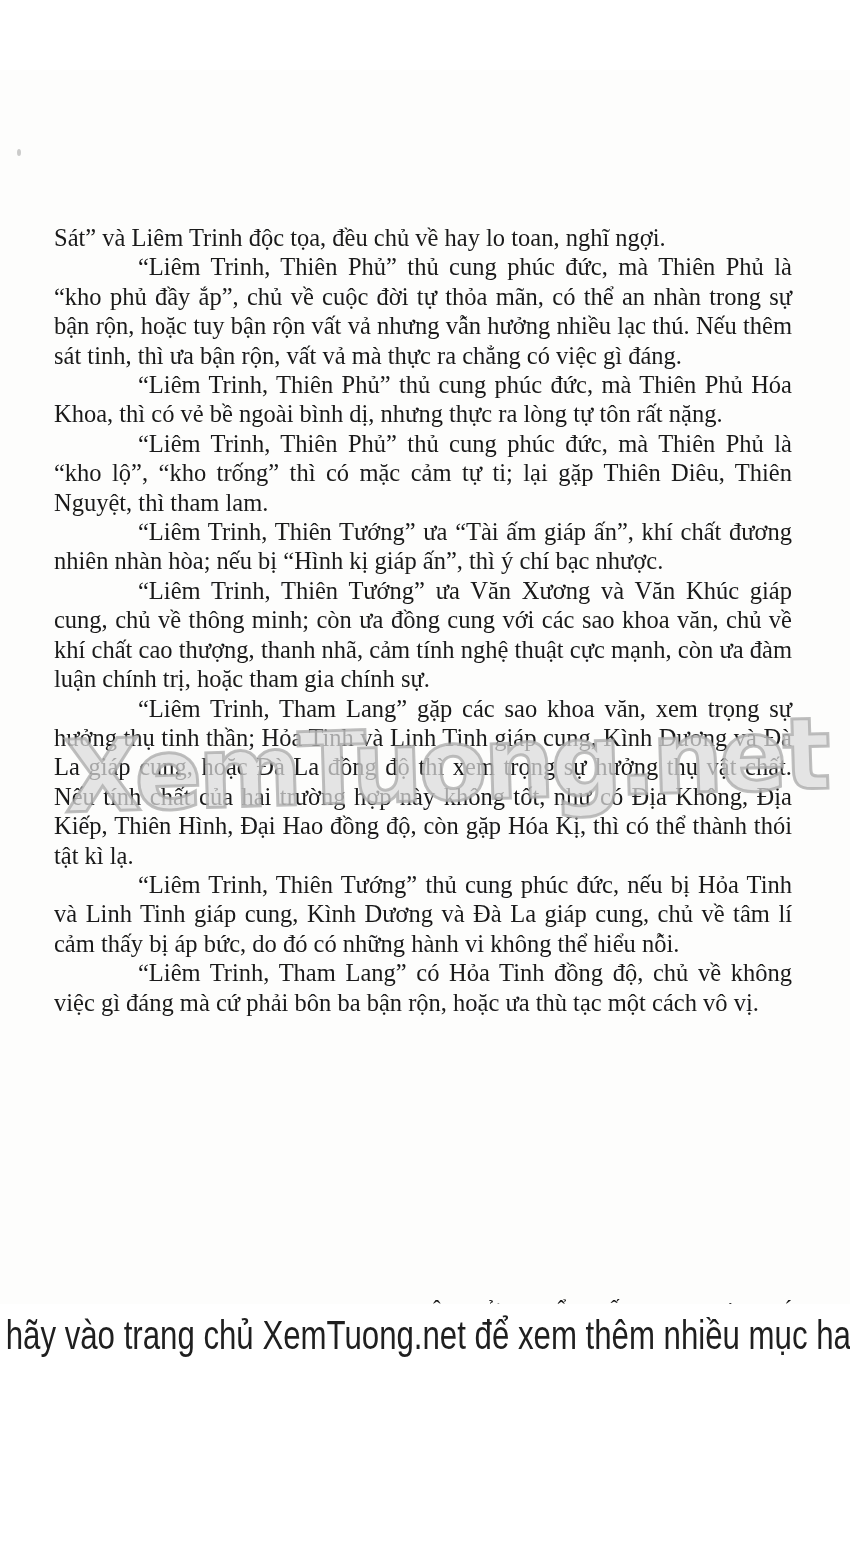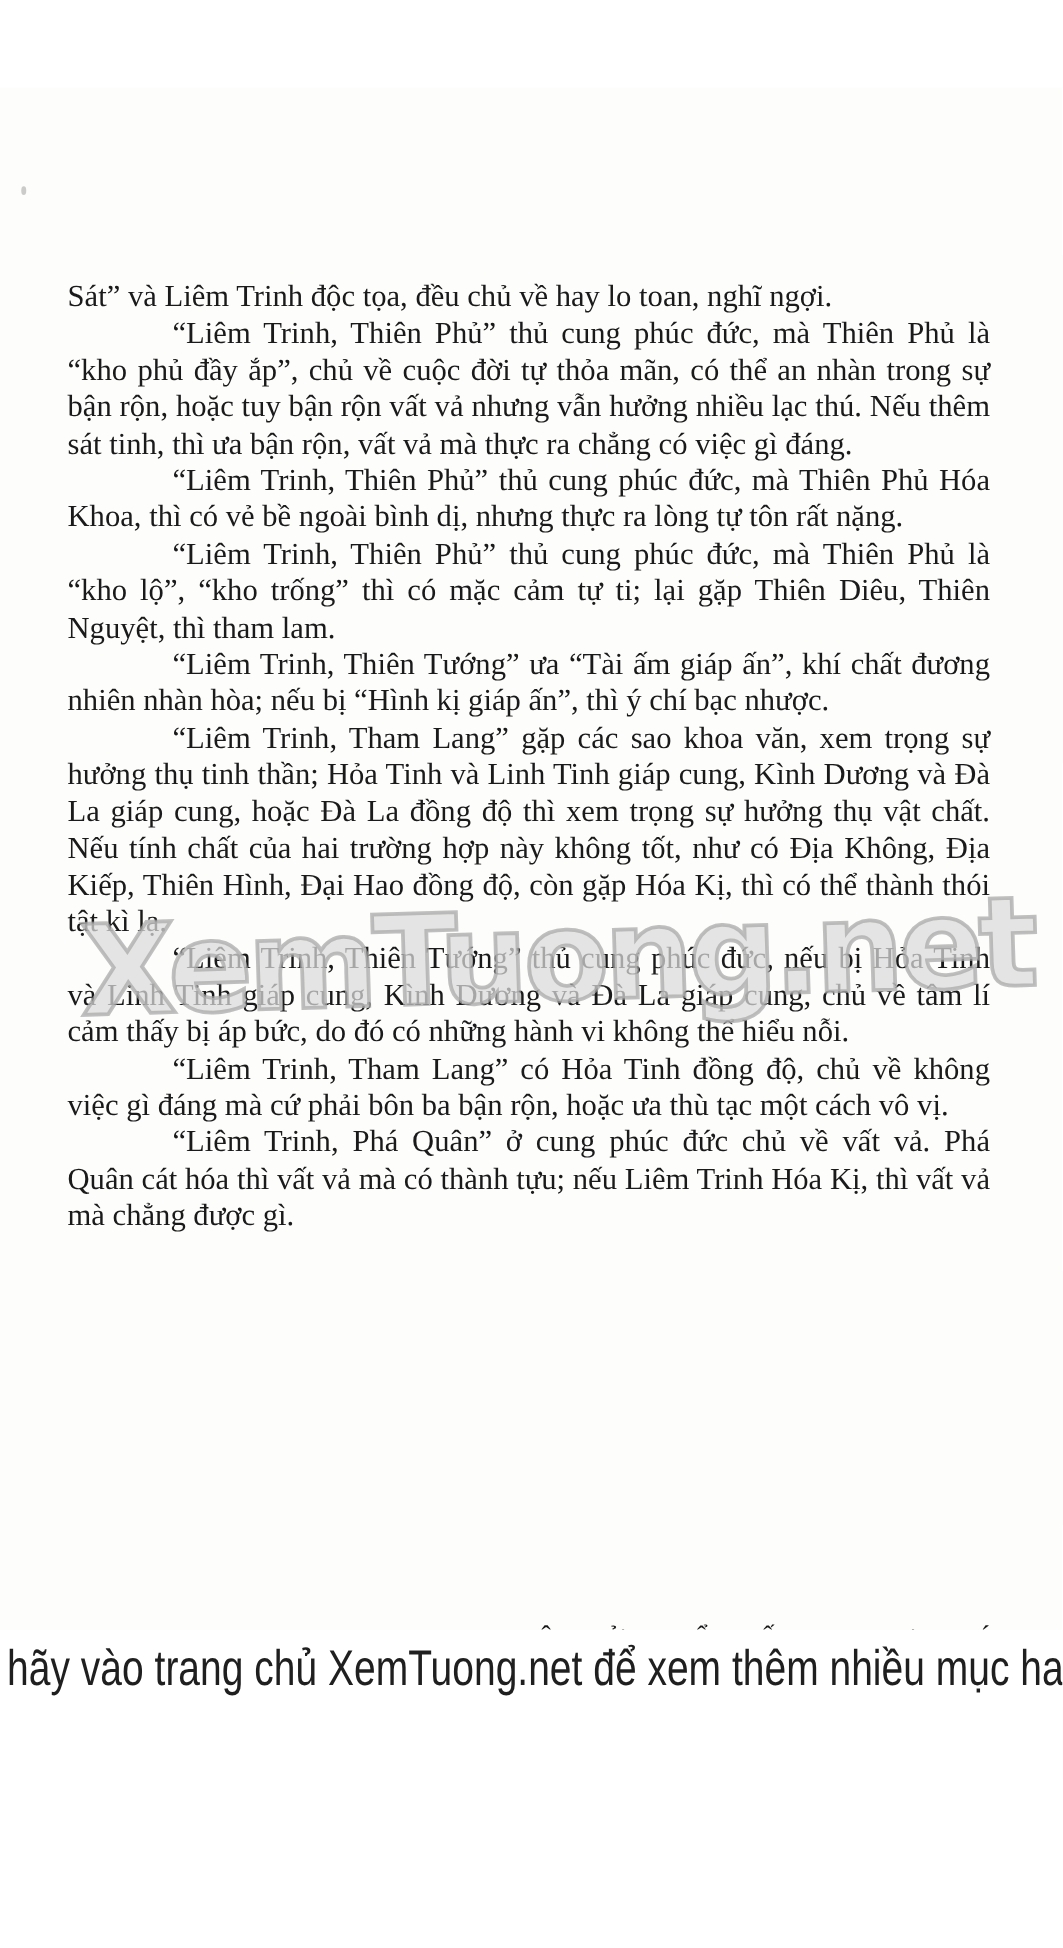--- a/index.html
+++ b/index.html
@@ -98,24 +98,24 @@
   <div class="scan-page"></div>
 
   <div class="speck"></div>
 
   <div class="body-text">
     <p class="no-indent">Sát” và Liêm Trinh độc tọa, đều chủ về hay lo toan, nghĩ ngợi.</p>
     <p>“Liêm Trinh, Thiên Phủ” thủ cung phúc đức, mà Thiên Phủ là “kho phủ đầy ắp”, chủ về cuộc đời tự thỏa mãn, có thể an nhàn trong sự bận rộn, hoặc tuy bận rộn vất vả nhưng vẫn hưởng nhiều lạc thú. Nếu thêm sát tinh, thì ưa bận rộn, vất vả mà thực ra chẳng có việc gì đáng.</p>
     <p>“Liêm Trinh, Thiên Phủ” thủ cung phúc đức, mà Thiên Phủ Hóa Khoa, thì có vẻ bề ngoài bình dị, nhưng thực ra lòng tự tôn rất nặng.</p>
     <p>“Liêm Trinh, Thiên Phủ” thủ cung phúc đức, mà Thiên Phủ là “kho lộ”, “kho trống” thì có mặc cảm tự ti; lại gặp Thiên Diêu, Thiên Nguyệt, thì tham lam.</p>
     <p>“Liêm Trinh, Thiên Tướng” ưa “Tài ấm giáp ấn”, khí chất đương nhiên nhàn hòa; nếu bị “Hình kị giáp ấn”, thì ý chí bạc nhược.</p>
+    <p>“Liêm Trinh, Thiên Tướng” ưa Văn Xương và Văn Khúc giáp cung, chủ về thông minh; còn ưa đồng cung với các sao khoa văn, chủ về khí chất cao thượng, thanh nhã, cảm tính nghệ thuật cực mạnh, còn ưa đàm luận chính trị, hoặc tham gia chính sự.</p>
     <p>“Liêm Trinh, Tham Lang” gặp các sao khoa văn, xem trọng sự hưởng thụ tinh thần; Hỏa Tinh và Linh Tinh giáp cung, Kình Dương và Đà La giáp cung, hoặc Đà La đồng độ thì xem trọng sự hưởng thụ vật chất. Nếu tính chất của hai trường hợp này không tốt, như có Địa Không, Địa Kiếp, Thiên Hình, Đại Hao đồng độ, còn gặp Hóa Kị, thì có thể thành thói tật kì lạ.</p>
     <p>“Liêm Trinh, Thiên Tướng” thủ cung phúc đức, nếu bị Hỏa Tinh và Linh Tinh giáp cung, Kình Dương và Đà La giáp cung, chủ về tâm lí cảm thấy bị áp bức, do đó có những hành vi không thể hiểu nỗi.</p>
     <p>“Liêm Trinh, Tham Lang” có Hỏa Tinh đồng độ, chủ về không việc gì đáng mà cứ phải bôn ba bận rộn, hoặc ưa thù tạc một cách vô vị.</p>
-    <p>“Liêm Trinh, Phá Quân” ở cung phúc đức chủ về vất vả. Phá Quân cát hóa thì vất vả mà có thành tựu; nếu Liêm Trinh Hóa Kị, thì vất vả mà chẳng được gì.</p>
   </div>
 
   <div class="watermark">XemTuong.net</div>
 
   <div class="page-number">860</div>
 
   <div class="running-title">TRUNG CHÂU TỬ VI ĐẨU SỐ - TAM HỢP PHÁI</div>
 
   <div class="bottom-banner">
     <div class="banner-text">Qúy vị hãy vào trang chủ XemTuong.net để xem thêm nhiều mục hay khác</div>

